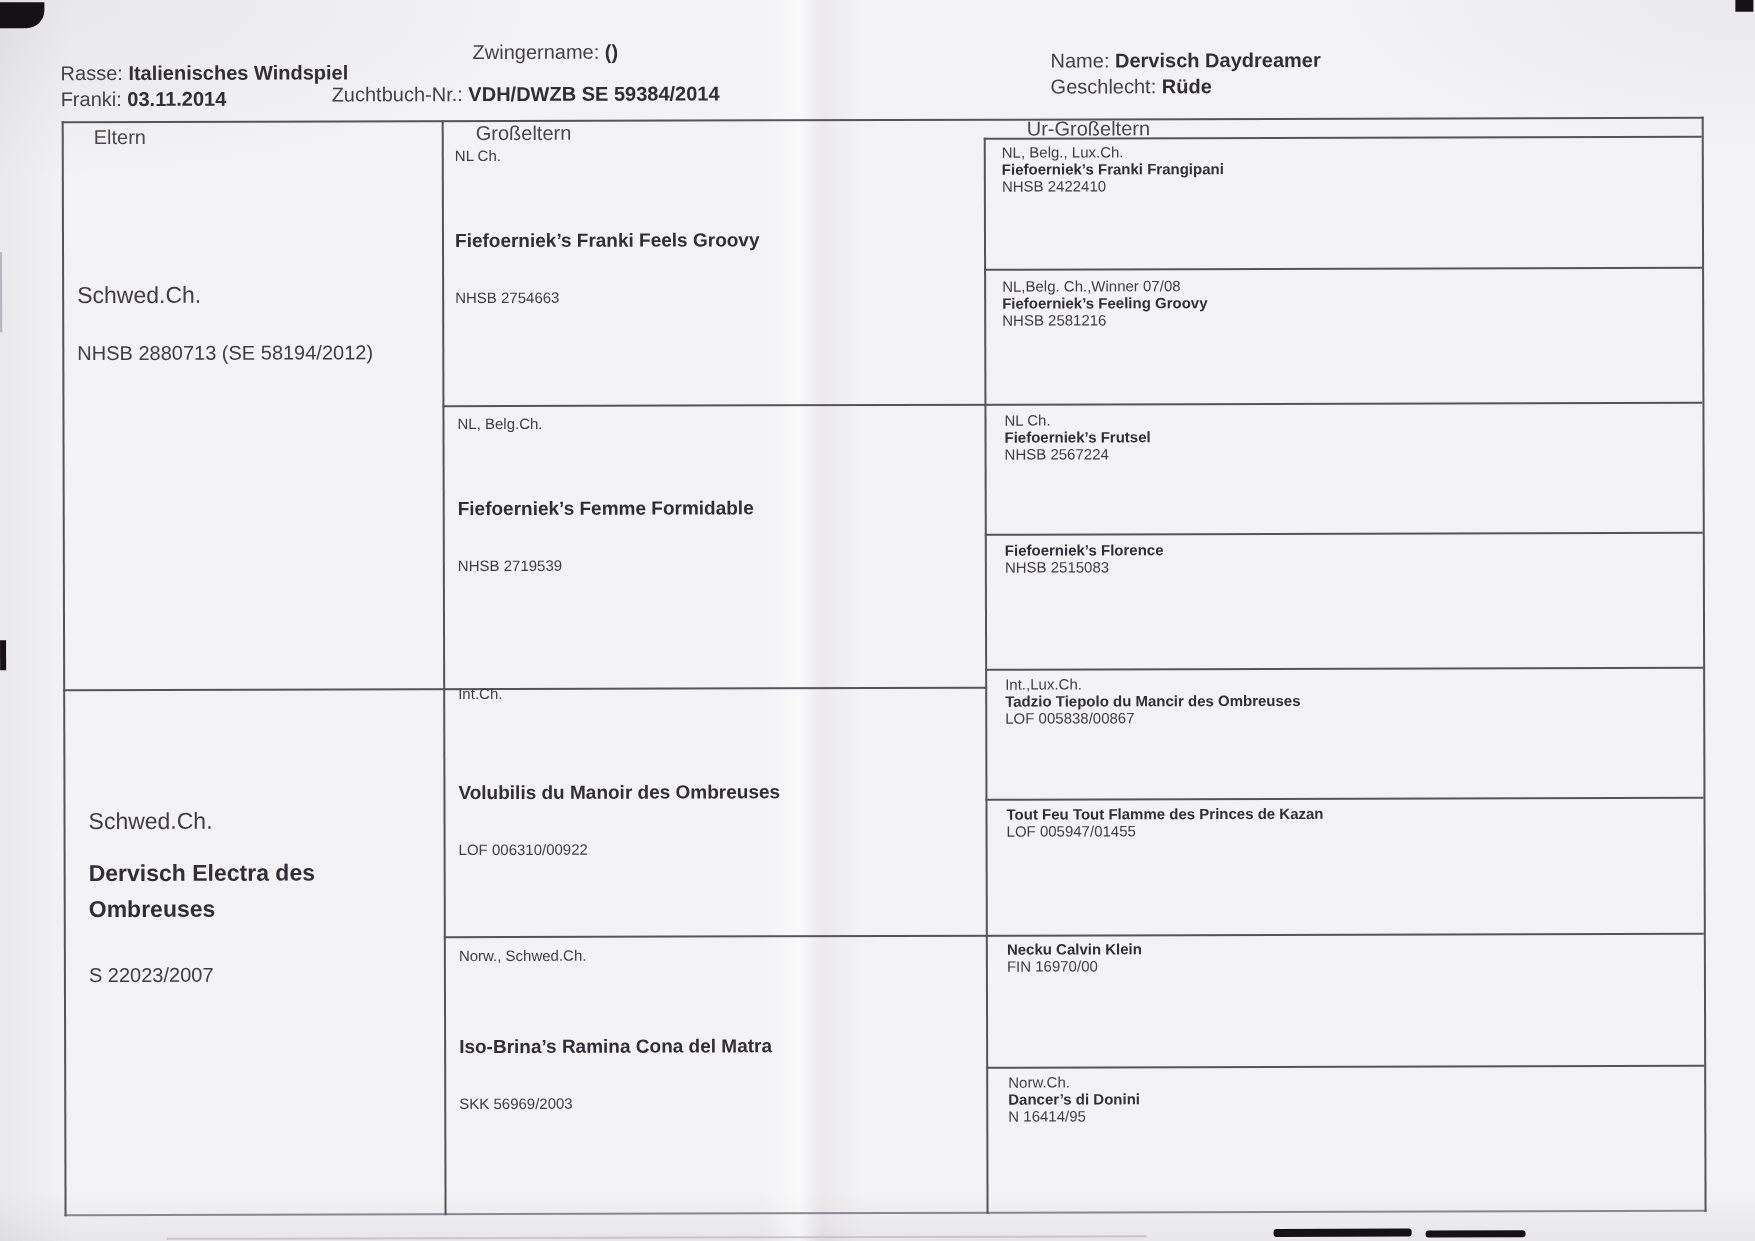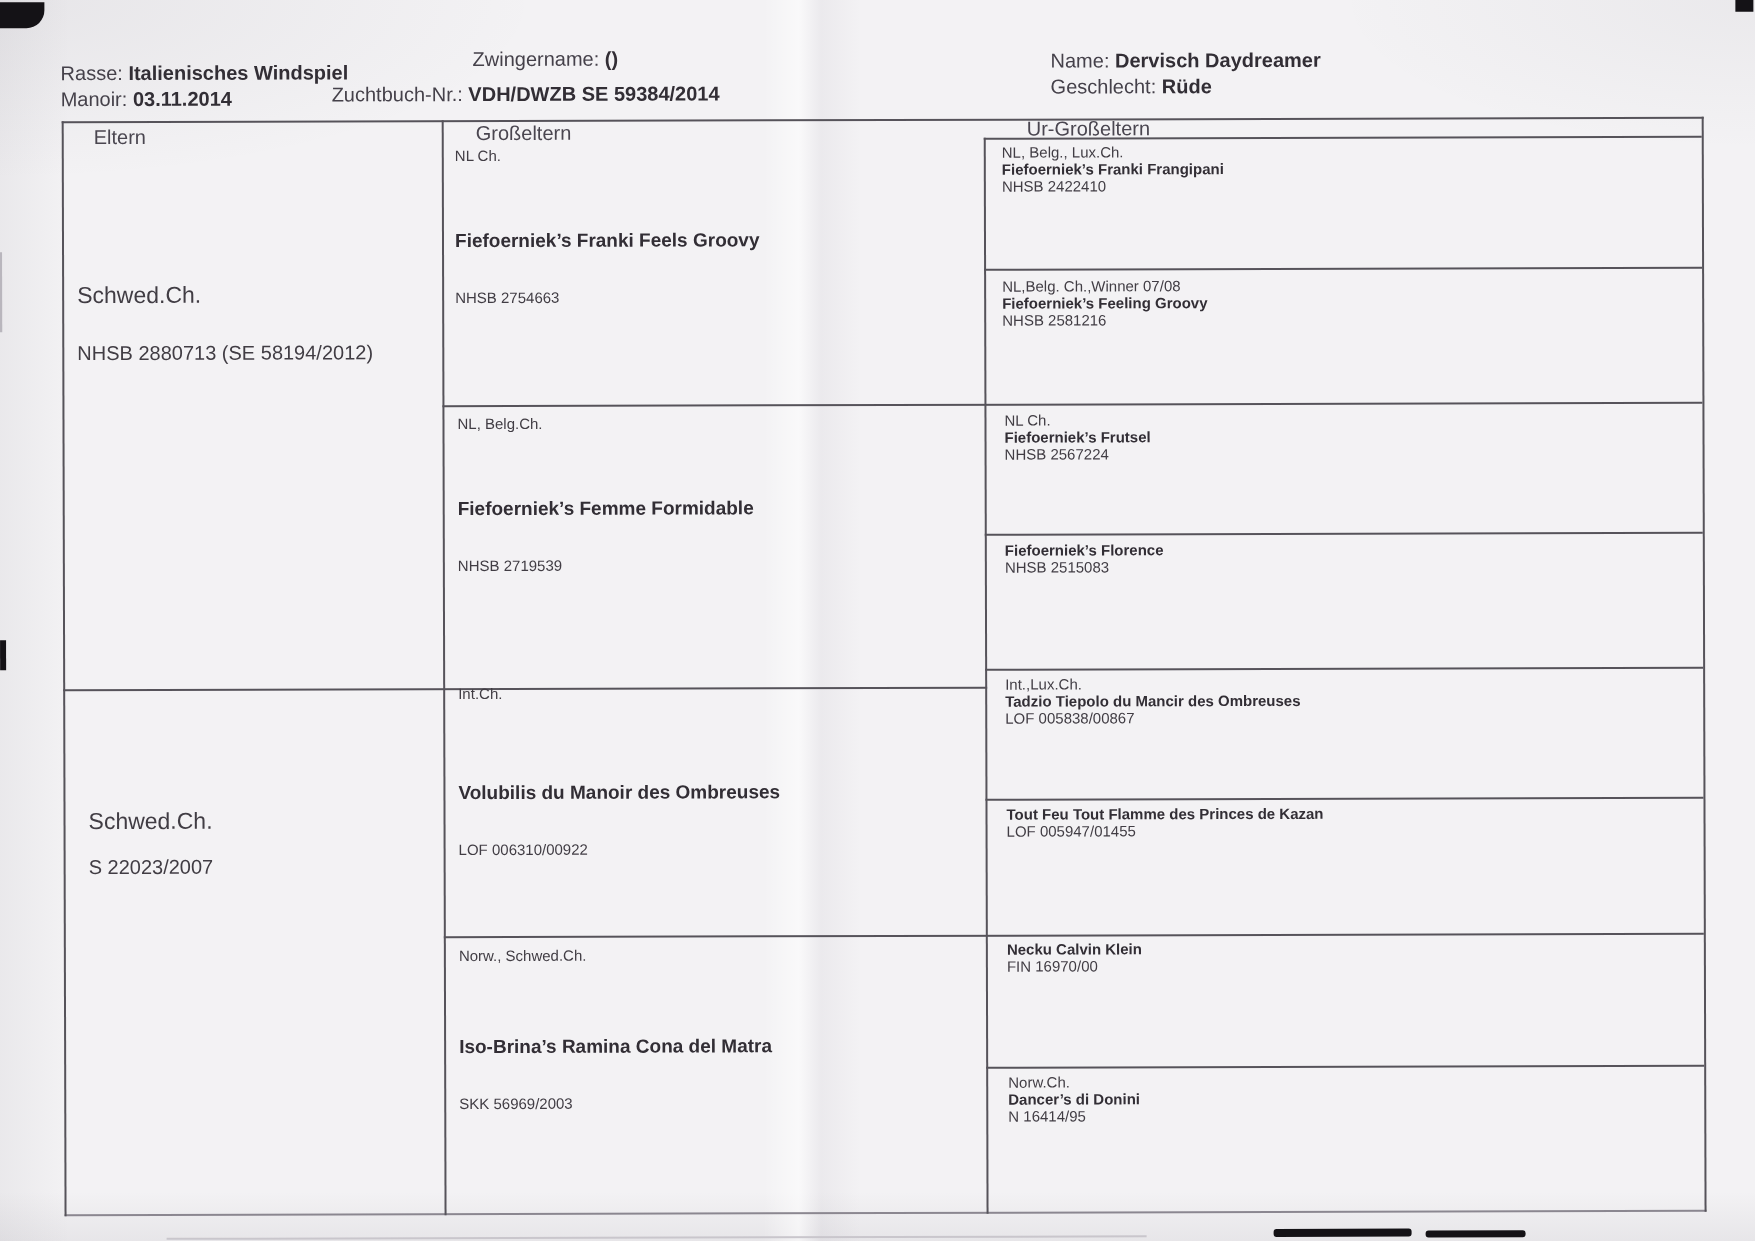--- a/index.html
+++ b/index.html
@@ -73,24 +73,24 @@
 <body>
 
 <div id="page">
   <div id="sheet">
 
     <div class="abs meta" style="left:62px;top:60px;">
       <span class="lbl">Rasse:</span>
       <span class="val">Italienisches Windspiel</span>
     </div>
     <div class="abs meta" style="left:62px;top:86px;">
-      <span class="lbl">Manoir:</span>
+      <span class="lbl">Franki:</span>
       <span class="val">03.11.2014</span>
     </div>
-    <div class="abs meta" style="left:474px;top:47px;">
+    <div class="abs meta" style="left:474px;top:40px;">
       <span class="lbl">Zwingername:</span>
       <span class="val">()</span>
     </div>
     <div class="abs meta" style="left:333px;top:82px;">
       <span class="lbl">Zuchtbuch-Nr.:</span>
       <span class="val">VDH/DWZB SE 59384/2014</span>
     </div>
     <div class="abs meta" style="left:1052px;top:50px;">
       <span class="lbl">Name:</span>
       <span class="val">Dervisch Daydreamer</span>
@@ -120,20 +120,21 @@
     <div class="vline" style="left:443px;top:119px;height:1095px;"></div>
     <div class="vline" style="left:985px;top:138px;height:1076px;"></div>
     <div class="vline" style="left:1703px;top:119px;height:1095px;"></div>
 
     <div id="p1" class="entry parent">
       <div class="titles">Schwed.Ch.</div>
       <div class="reg">NHSB 2880713 (SE 58194/2012)</div>
     </div>
     <div id="p2" class="entry parent">
       <div class="titles">Schwed.Ch.</div>
+      <div class="name">Dervisch Electra des Ombreuses</div>
       <div class="reg">S 22023/2007</div>
     </div>
 
     <div id="g1" class="entry gp">
       <div class="titles">NL Ch.</div>
       <div class="name">Fiefoerniek’s Franki Feels Groovy</div>
       <div class="reg">NHSB 2754663</div>
     </div>
     <div id="g2" class="entry gp">
       <div class="titles">NL, Belg.Ch.</div>

